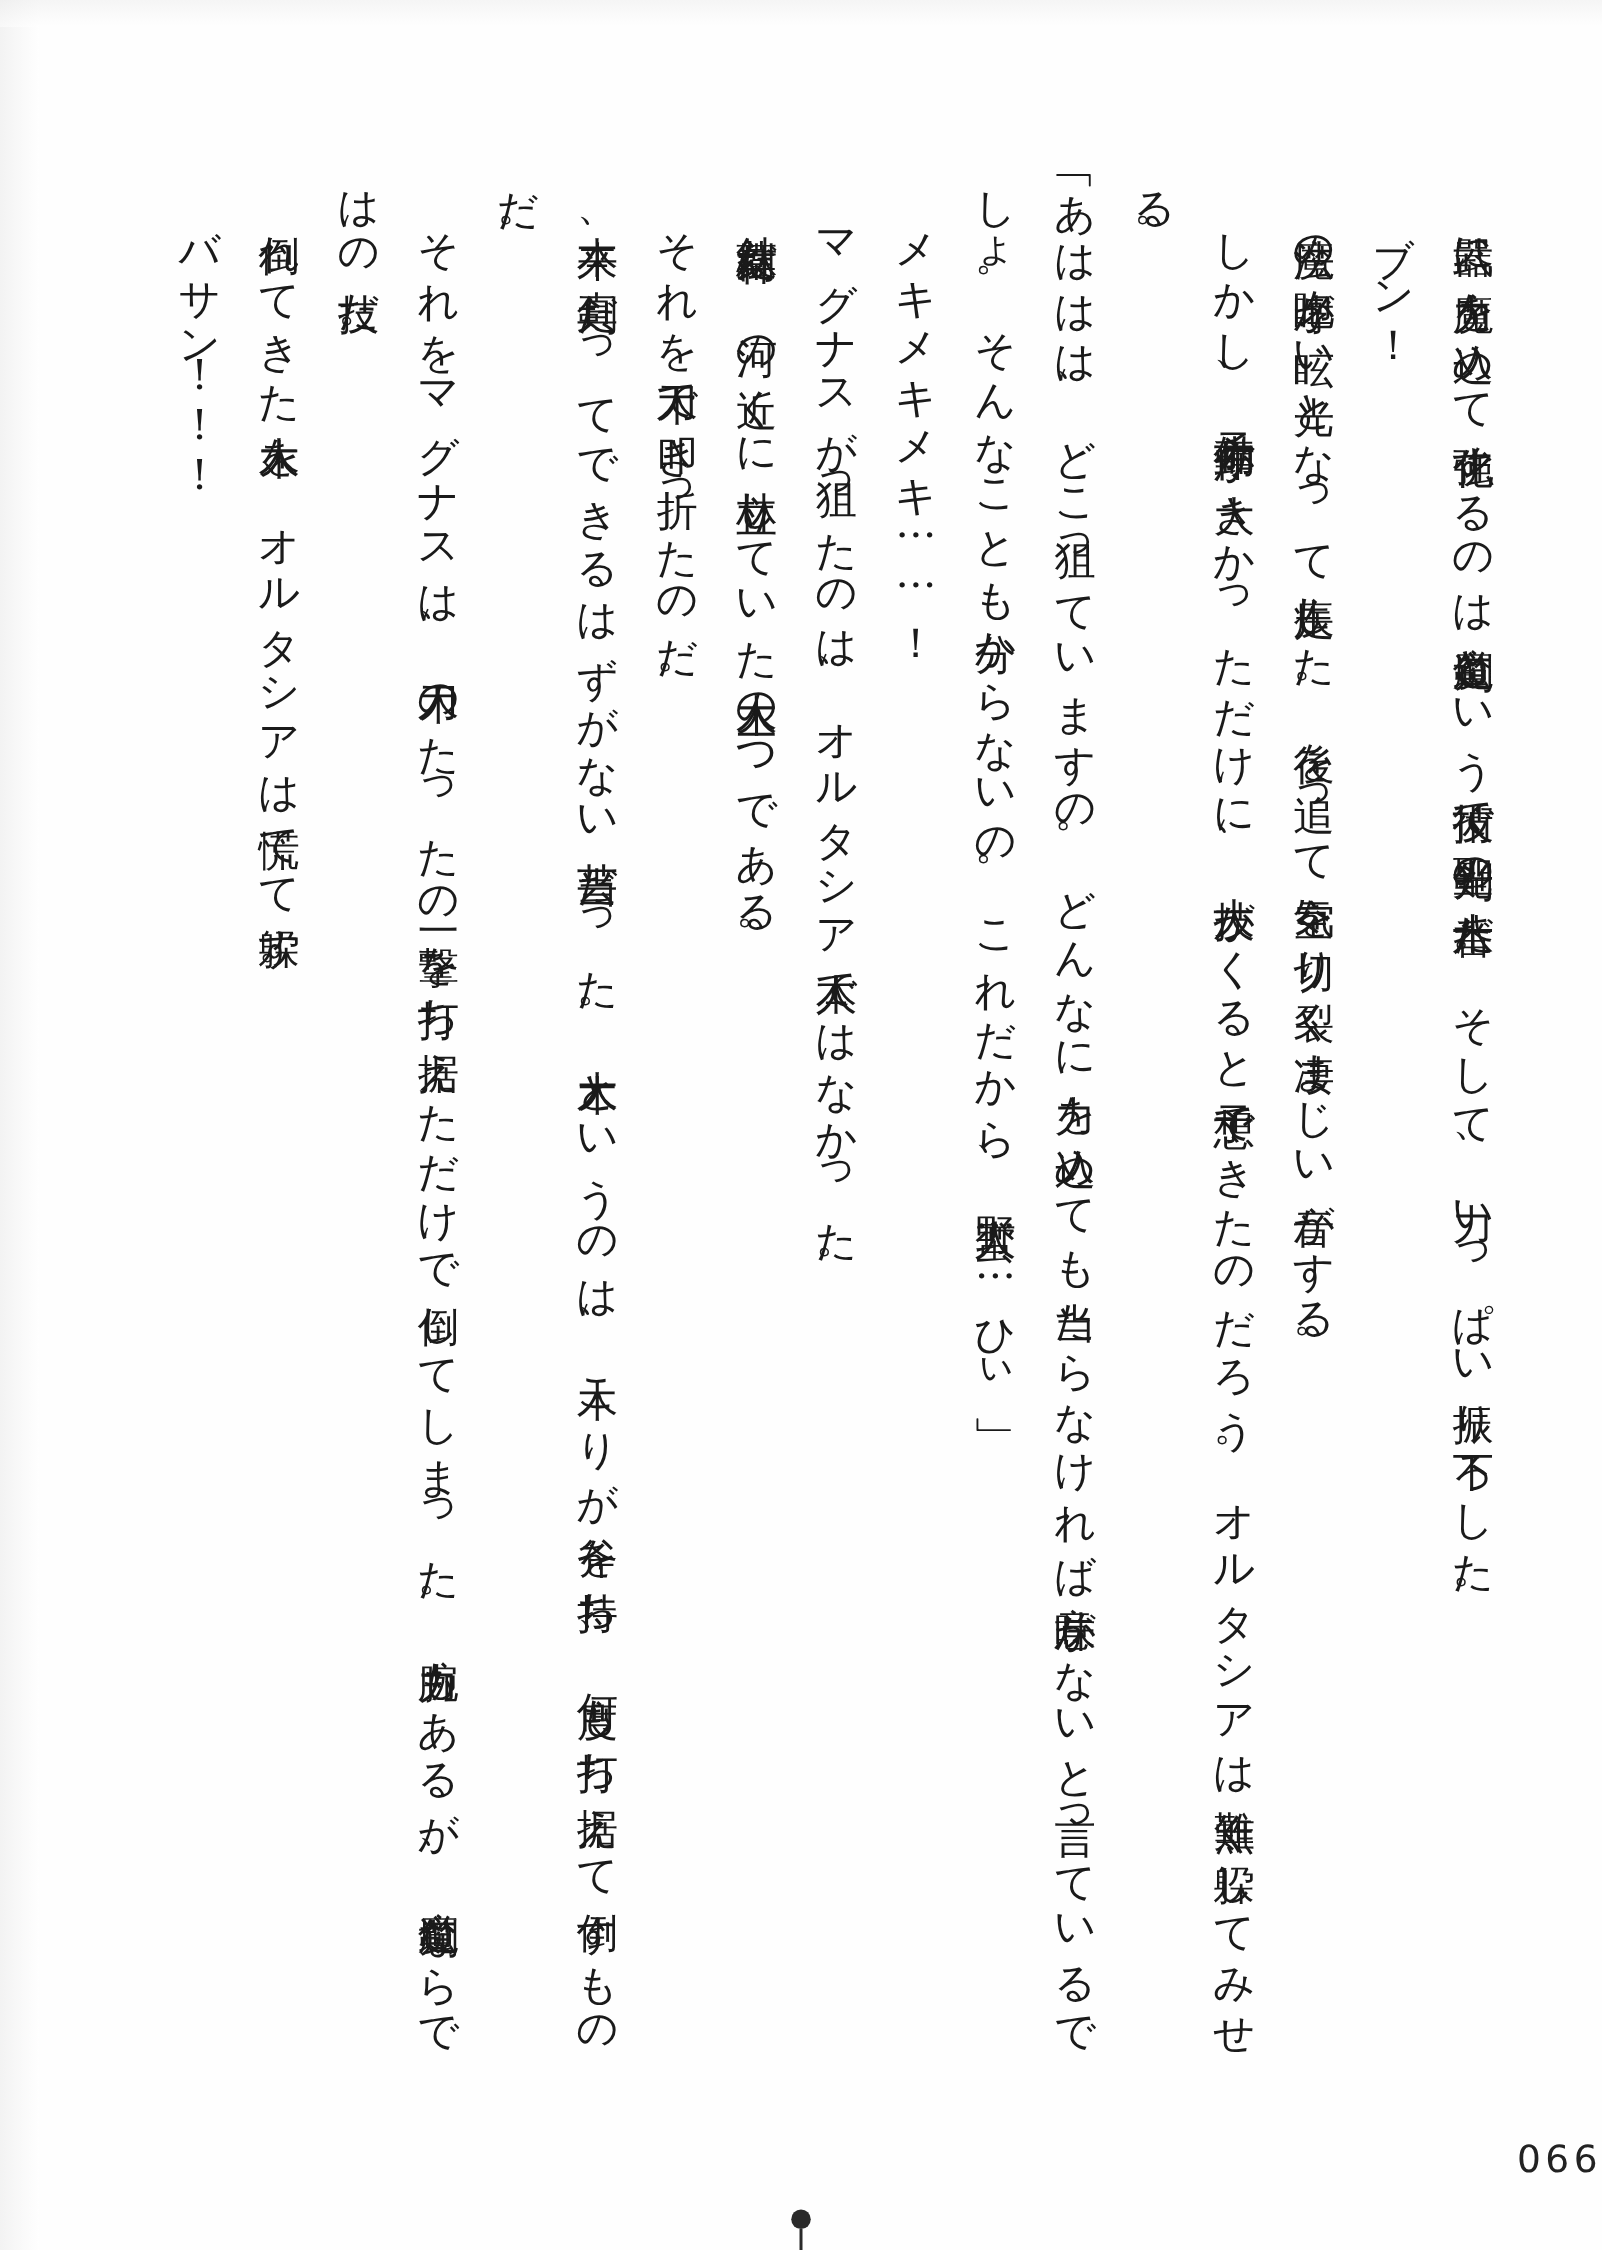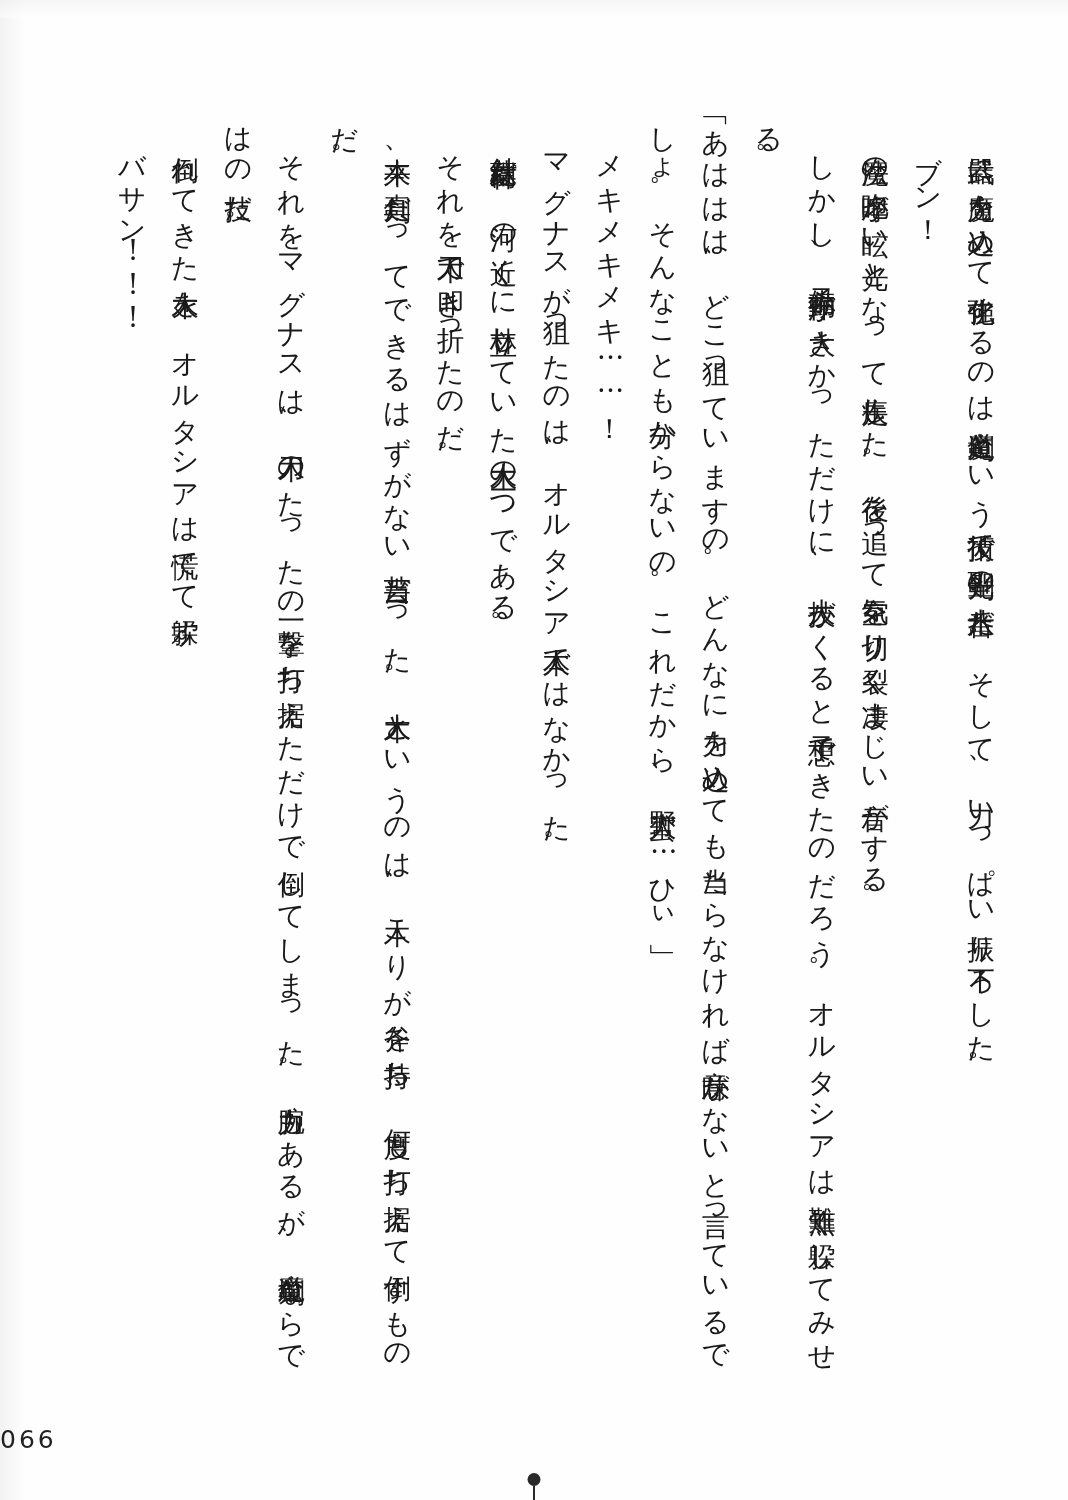--- a/index.html
+++ b/index.html
@@ -60,21 +60,21 @@
   }
   .text-block p.indent {
     text-indent: 1em;
   }
 
   .folio {
     position: absolute;
     bottom: 46px;
     left: 0;
     width: 100%;
-    text-align: left;
+    text-align: right;
     font-family: "DejaVu Sans", "Liberation Sans", sans-serif;
     font-size: 25px;
     letter-spacing: 0.12em;
     color: #222;
   }
   .folio-mark {
     position: absolute;
     bottom: 14px;
     left: 50%;
     transform: translateX(-50%);

